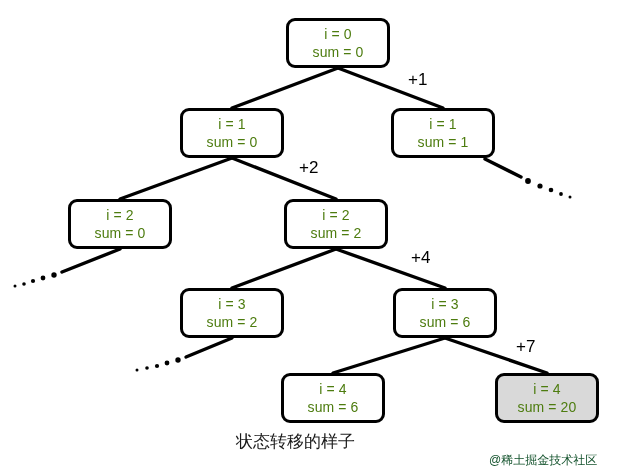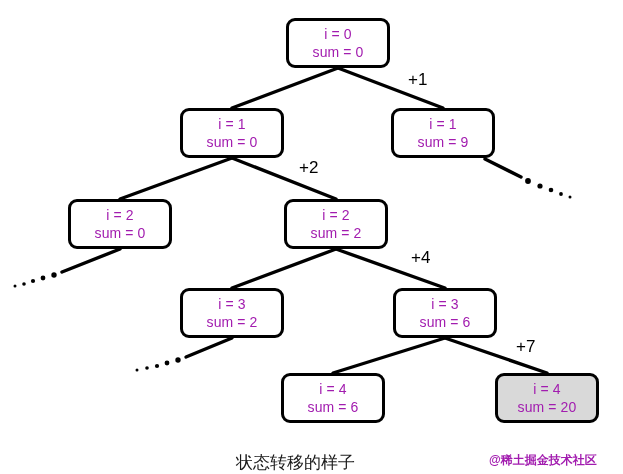--- a/index.html
+++ b/index.html
@@ -33,45 +33,44 @@
     align-items: center;
     justify-content: center;
     z-index: 3;
   }
   .node.highlight {
     background: #d9d9d9;
   }
   .node .line {
     font-size: 14px;
     line-height: 1.32;
-    color: #a21caf;
+    color: #4d7c0f;
     white-space: nowrap;
     letter-spacing: 0.1px;
   }
   .edge-label {
     position: absolute;
     font-size: 17px;
     color: #000000;
     white-space: nowrap;
     z-index: 4;
   }
   .caption {
     position: absolute;
     font-size: 17px;
     color: #1a1a1a;
     white-space: nowrap;
     z-index: 4;
   }
   .watermark {
     position: absolute;
     font-size: 12px;
-    color: #a21caf;
+    color: #14532d;
     white-space: nowrap;
     z-index: 4;
-    font-weight: bold;
   }
 </style>
 </head>
 <body>
 
 <div id="canvas">
 
   <svg id="edges" viewBox="0 0 623 474" xmlns="http://www.w3.org/2000/svg">
       <line x1="338" y1="68" x2="232" y2="108" stroke="#000000" stroke-width="3.4" stroke-linecap="round"></line>
       <line x1="338" y1="68" x2="443" y2="108" stroke="#000000" stroke-width="3.4" stroke-linecap="round"></line>
@@ -111,21 +110,21 @@
       <div class="node" style="left: 286px; top: 18px; width: 104px; height: 50px;">
         <div class="line">i = 0</div>
         <div class="line">sum = 0</div>
       </div>
       <div class="node" style="left: 180px; top: 108px; width: 104px; height: 50px;">
         <div class="line">i = 1</div>
         <div class="line">sum = 0</div>
       </div>
       <div class="node" style="left: 391px; top: 108px; width: 104px; height: 50px;">
         <div class="line">i = 1</div>
-        <div class="line">sum = 9</div>
+        <div class="line">sum = 1</div>
       </div>
       <div class="node" style="left: 68px; top: 199px; width: 104px; height: 50px;">
         <div class="line">i = 2</div>
         <div class="line">sum = 0</div>
       </div>
       <div class="node" style="left: 284px; top: 199px; width: 104px; height: 50px;">
         <div class="line">i = 2</div>
         <div class="line">sum = 2</div>
       </div>
       <div class="node" style="left: 180px; top: 288px; width: 104px; height: 50px;">
@@ -146,17 +145,17 @@
       </div>
     </div>
 
   <div id="label-layer">
       <div class="edge-label" style="left: 408px; top: 70px;">+1</div>
       <div class="edge-label" style="left: 299px; top: 158px;">+2</div>
       <div class="edge-label" style="left: 411px; top: 248px;">+4</div>
       <div class="edge-label" style="left: 516px; top: 337px;">+7</div>
     </div>
 
-  <div class="caption" id="caption" style="left: 236px; top: 451px;">状态转移的样子</div>
+  <div class="caption" id="caption" style="left: 236px; top: 430px;">状态转移的样子</div>
 
   <div class="watermark" id="watermark" style="left: 489px; top: 452px;">@稀土掘金技术社区</div>
 
 </div>
 
 </body></html>

